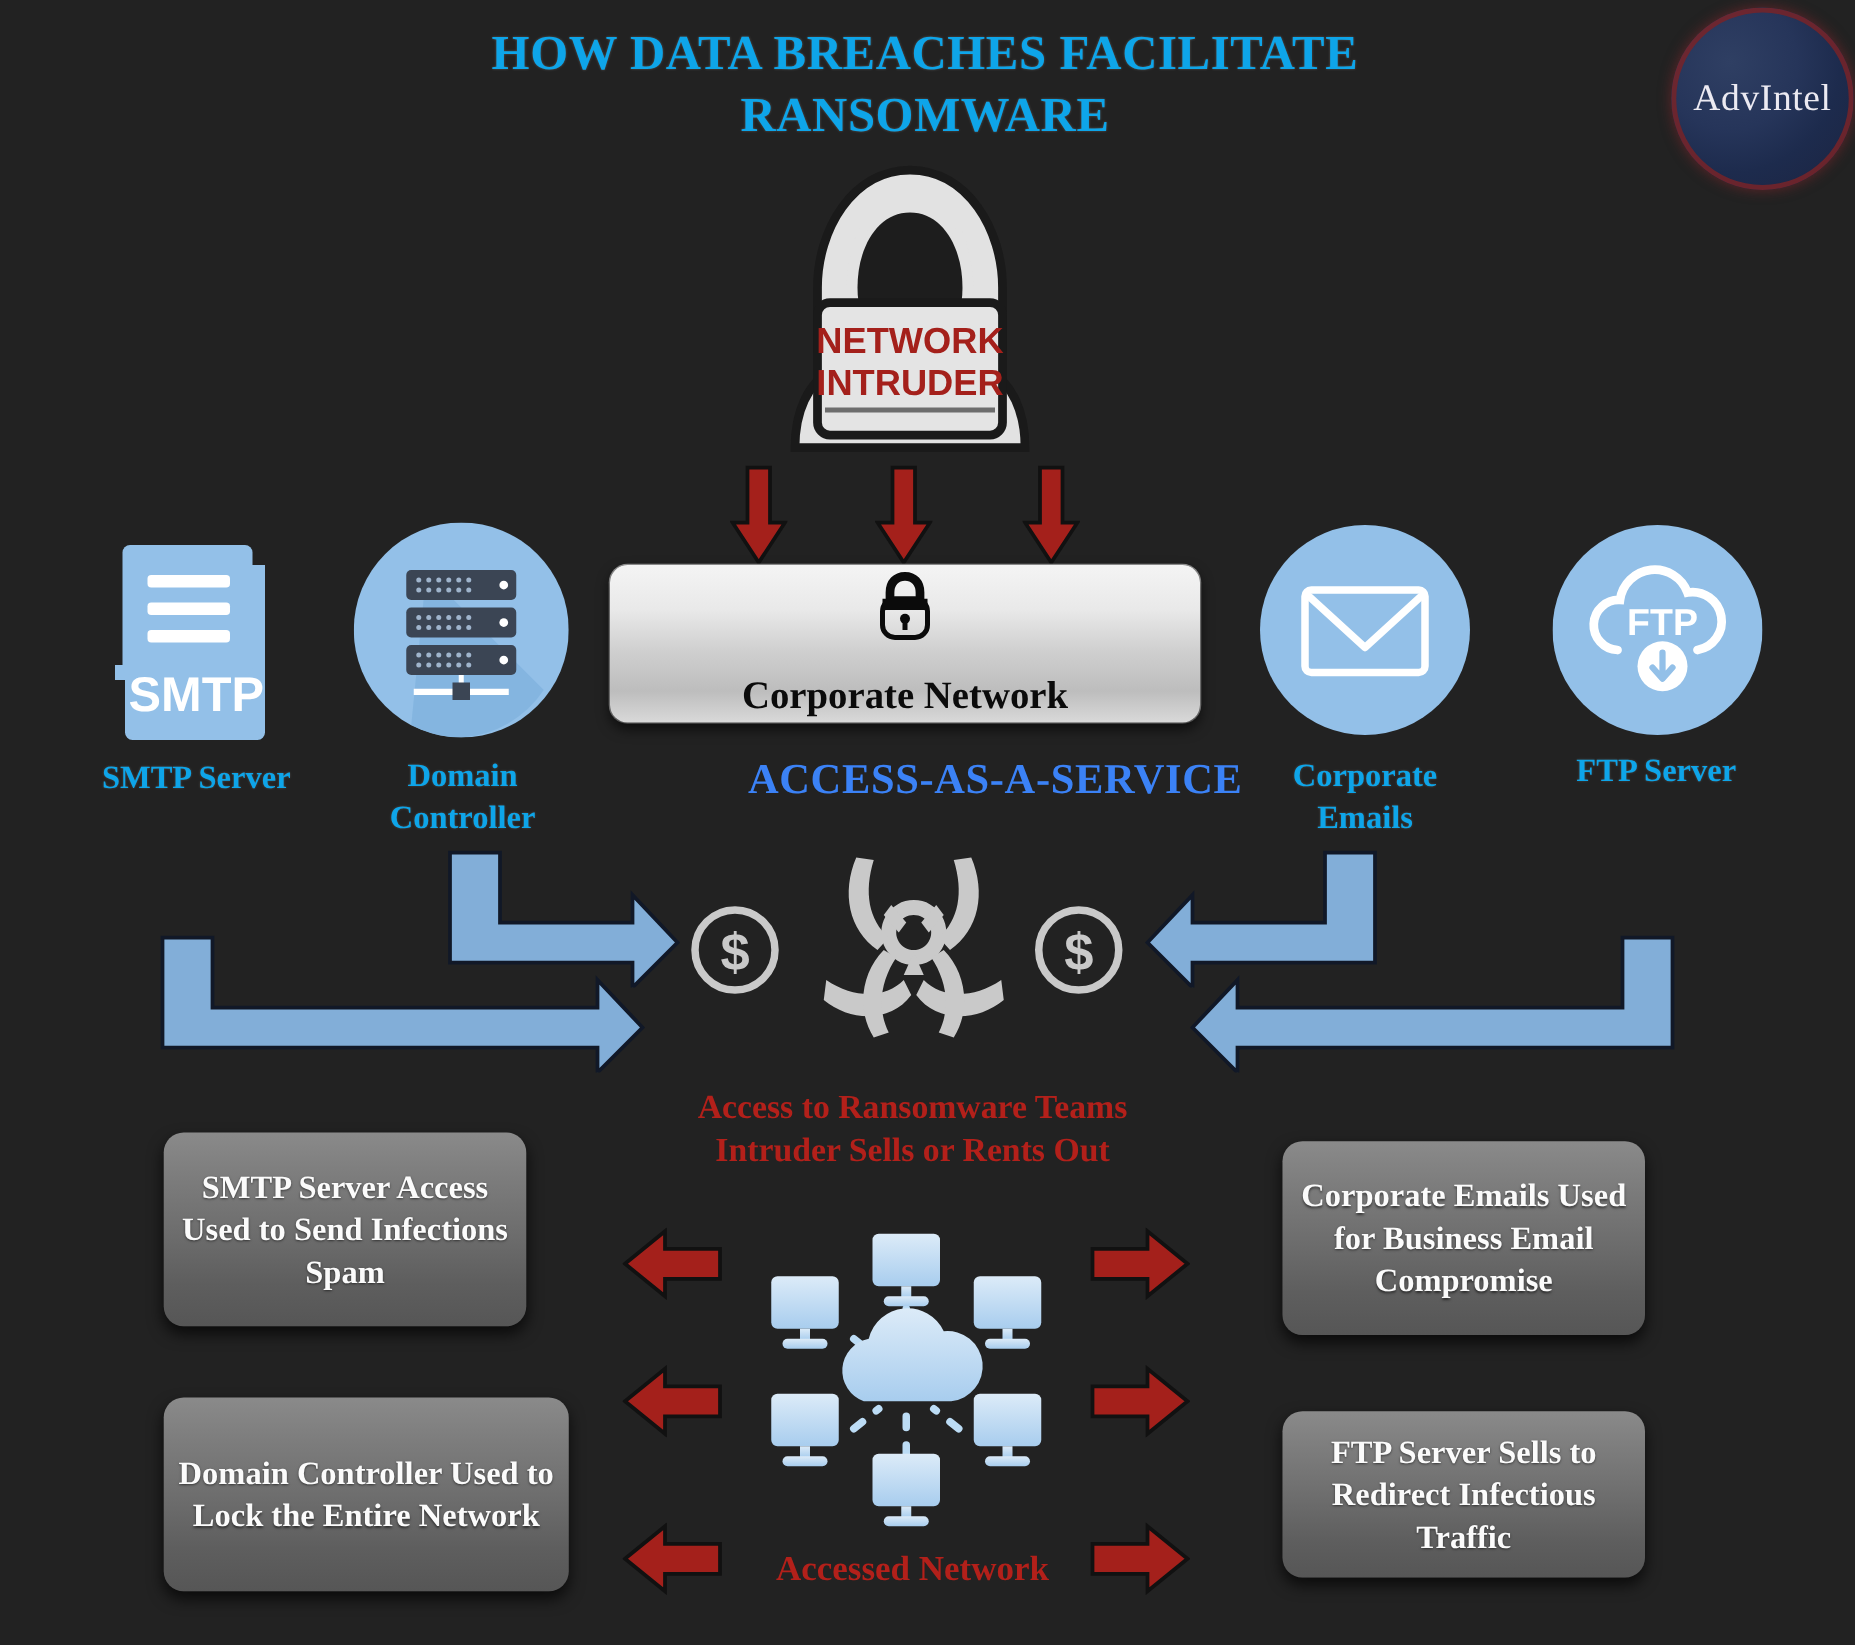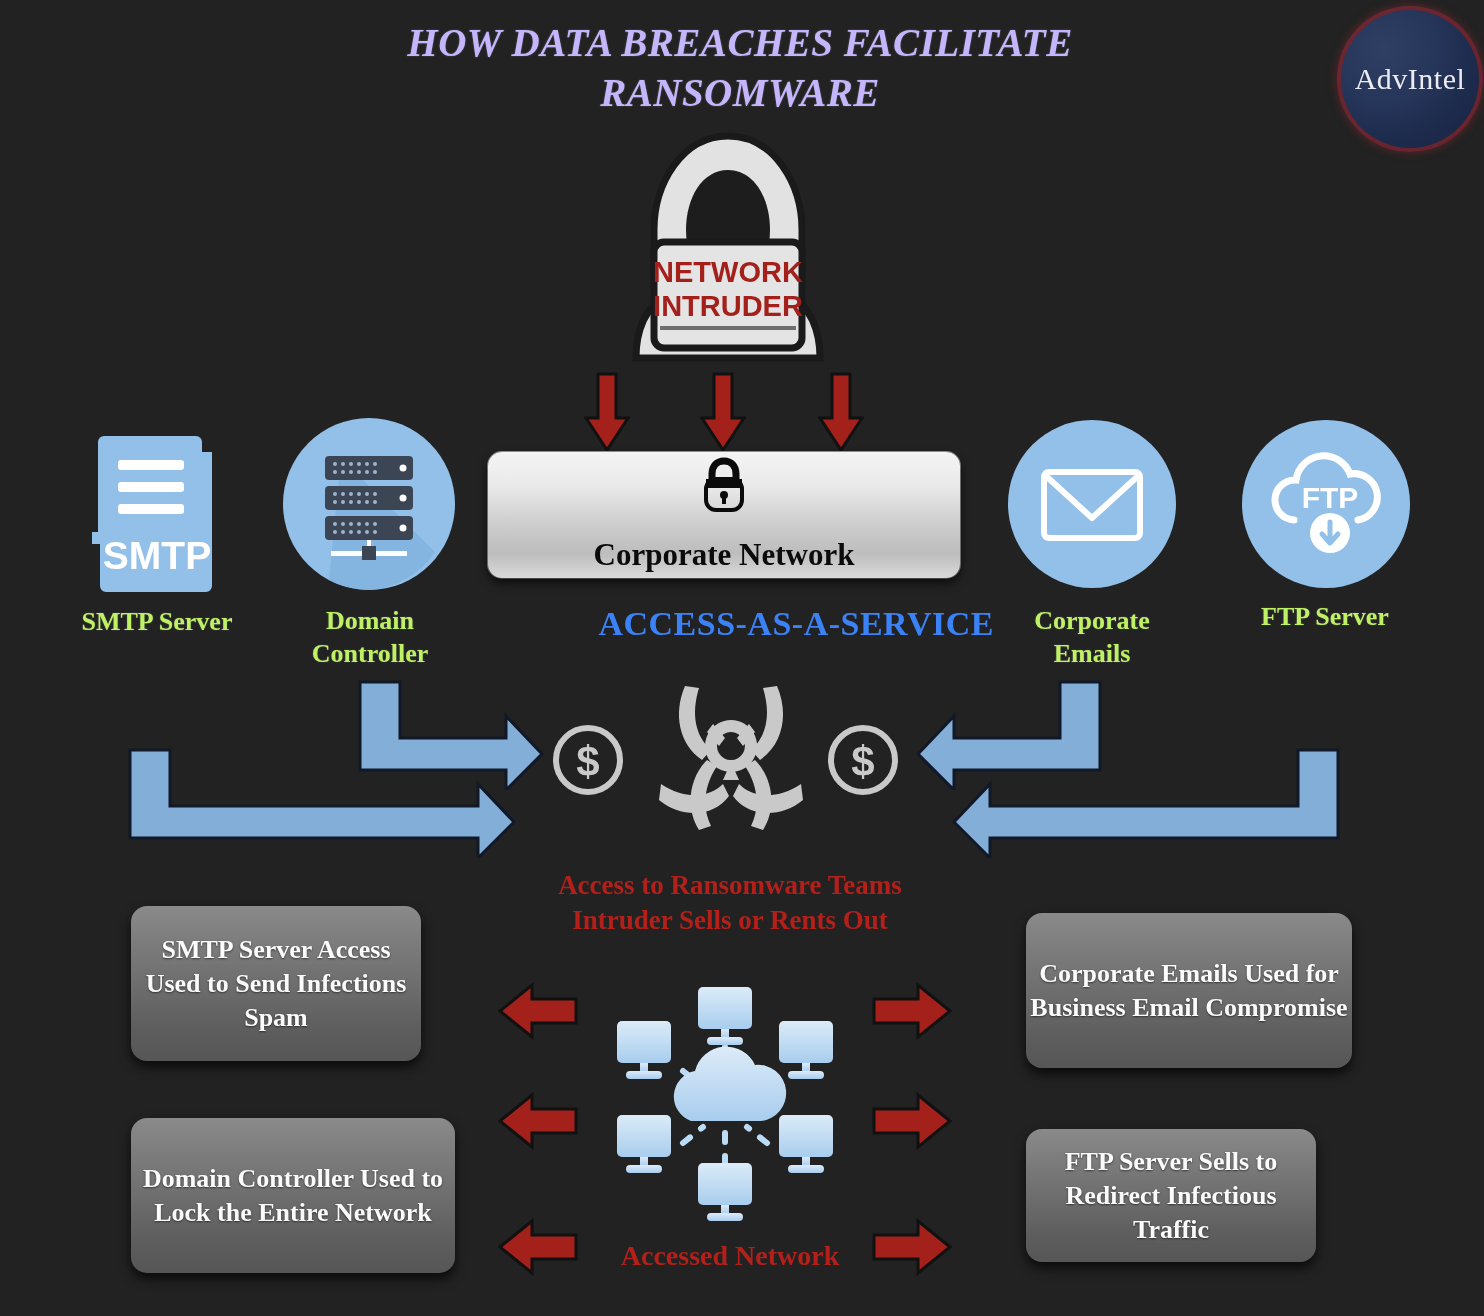--- a/index.html
+++ b/index.html
@@ -10,27 +10,26 @@
     overflow:hidden;
     position:relative;
   }
   .stage{position:absolute;left:0;top:0;width:1484px;height:1316px;}
   .abs{position:absolute;}
 
   
   #title{
     left:300px;top:18px;width:880px;
     text-align:center;
-    color:#c4b5fd;
+    color:#0ea5e9;
     font-weight:bold;
     font-size:39px;
     line-height:50px;
     letter-spacing:0.5px;
     text-shadow:0 0 2px rgba(255,255,255,.25);
-    font-style:italic;
   }
 
   
   #logo{
     left:1337px;top:6px;width:146px;height:146px;
     border-radius:50%;
     background:
       radial-gradient(circle at 32% 30%, #2f3f63 0%, #26355a 38%, #1d2b4d 62%, #1b2340 100%);
     box-shadow:0 0 0 4px rgba(120,35,40,.85) inset, 0 0 10px rgba(150,40,45,.55);
     display:flex;align-items:center;justify-content:center;
@@ -57,21 +56,21 @@
   #cn-label{
     color:#0b0b0b;font-size:31px;font-weight:bold;margin-top:20px;
   }
   #aaas{
     left:464px;top:605px;width:530px;text-align:right;
     color:#3b82f6;font-size:34px;font-weight:bold;letter-spacing:.5px;
   }
 
   
   .asset-label{
-    position:absolute;text-align:center;color:#bef264;
+    position:absolute;text-align:center;color:#0ea5e9;
     font-size:26px;font-weight:bold;line-height:33px;
     text-shadow:0 0 2px rgba(255,255,255,.2);
   }
 
   
   #smtp-icon{left:90px;top:424px;width:134px;height:160px;margin-top:12px;}
   
   #dc-icon{left:283px;top:418px;width:172px;height:172px;}
   
   #mail-icon{left:1008px;top:420px;width:168px;height:168px;}
@@ -96,21 +95,21 @@
     position:absolute;border-radius:16px;
     background:linear-gradient(to bottom,#8a8a8a 0%,#7d7d7d 22%,#6d6d6d 52%,#5e5e5e 78%,#565656 100%);
     box-shadow:0 6px 12px rgba(0,0,0,.7);
     display:flex;align-items:center;justify-content:center;
     color:#fbfbfb;font-weight:bold;font-size:26px;line-height:34px;
     text-align:center;
     text-shadow:0 1px 2px rgba(0,0,0,.55);
   }
   #box-smtp{left:131px;top:906px;width:290px;height:155px;}
   #box-dc{left:131px;top:1118px;width:324px;height:155px;}
-  #box-mail{left:1026px;top:913px;width:326px;height:155px;}
+  #box-mail{left:1026px;top:913px;width:290px;height:155px;}
   #box-ftp{left:1026px;top:1129px;width:290px;height:133px;}
 
   
   #netdiag{left:595px;top:975px;width:260px;height:255px;}
 
   
   .redarrow{position:absolute;width:80px;height:58px;}
 
   #accessed{
     left:540px;top:1240px;width:380px;text-align:center;

